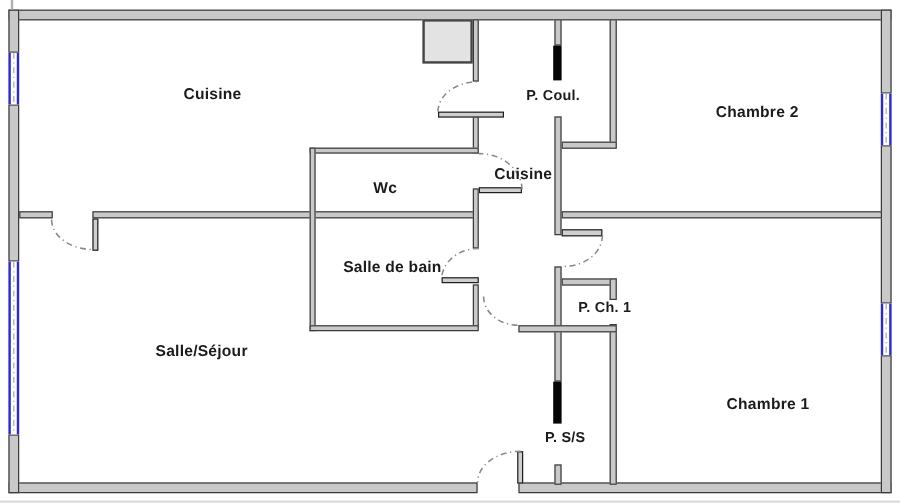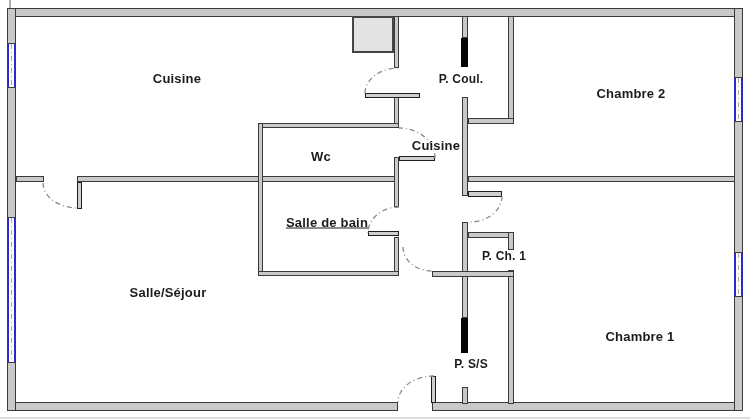--- a/index.html
+++ b/index.html
@@ -87,21 +87,21 @@
       <line x1="11.5" y1="218" x2="11.5" y2="362"></line>
       <line x1="738.5" y1="78" x2="738.5" y2="121"></line>
       <line x1="738.5" y1="253" x2="738.5" y2="296"></line>
     </g>
   </svg>
 
   <div class="label room-label" style="left:177px;top:78px;">Cuisine</div>
   <div class="label room-label" style="left:631px;top:93px;">Chambre 2</div>
   <div class="label room-label" style="left:321px;top:156px;">Wc</div>
   <div class="label room-label" style="left:436px;top:145px;">Cuisine</div>
-  <div class="label room-label" style="left:327px;top:222px;text-decoration:underline;">Salle de bain</div>
+  <div class="label room-label" style="left:327px;top:222px;">Salle de bain</div>
   <div class="label room-label" style="left:168px;top:292px;">Salle/Séjour</div>
   <div class="label room-label" style="left:640px;top:336px;text-align:right;">Chambre 1</div>
 
   <div class="label door-label" style="left:461px;top:79px;">P. Coul.</div>
   <div class="label door-label" style="left:504px;top:256px;">P. Ch. 1</div>
   <div class="label door-label" style="left:471px;top:364px;">P. S/S</div>
 
   <div class="tick"></div>
   <div class="bottom-strip"></div>
 </div>

